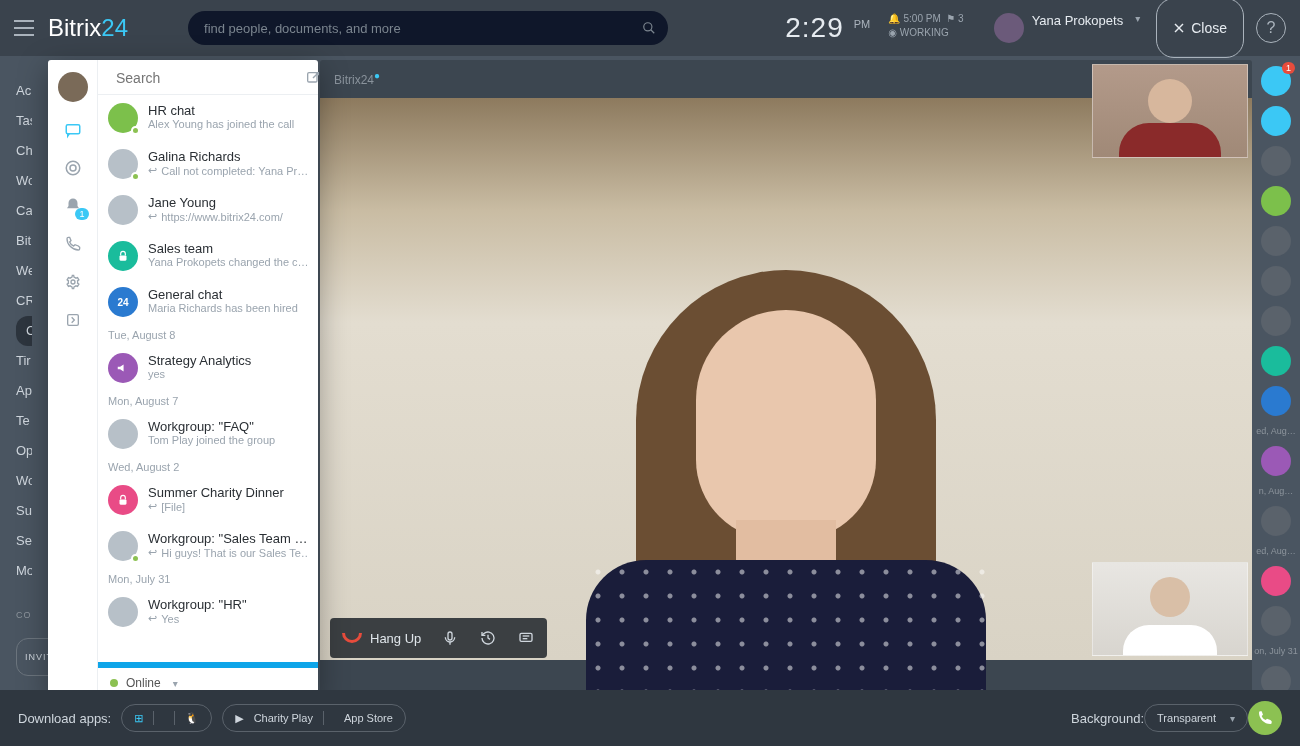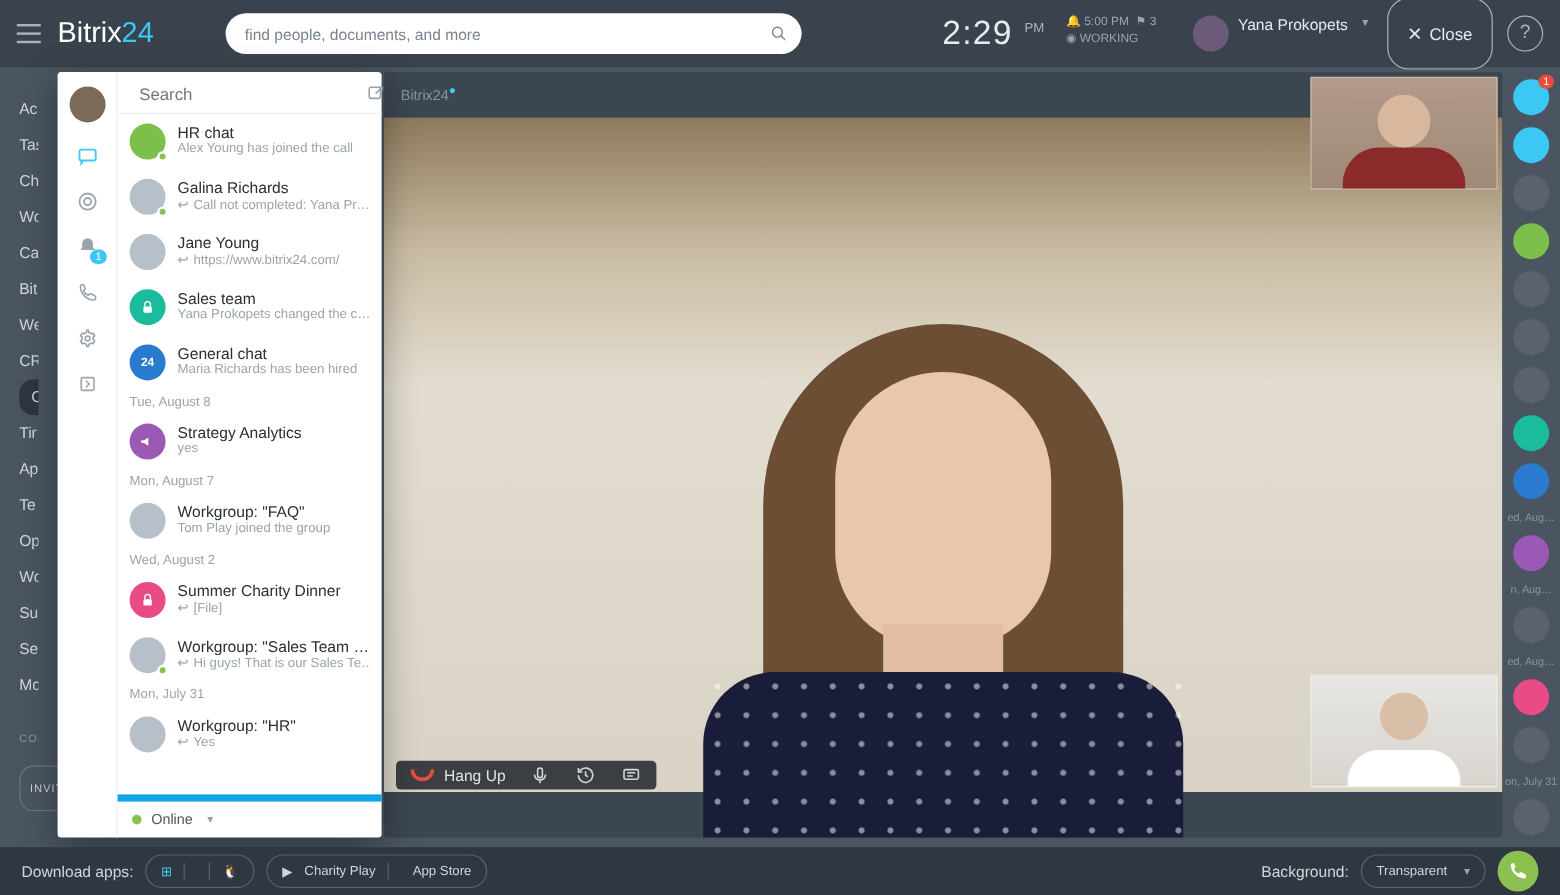--- a/index.html
+++ b/index.html
@@ -5,44 +5,44 @@
 * { box-sizing: border-box; margin: 0; padding: 0; font-family: -apple-system, "Helvetica Neue", Arial, sans-serif; }
 html, body { width: 1300px; height: 746px; overflow: hidden; background: #4a5561; }
 body { position: relative; }
 
 
 .header { position: absolute; top: 0; left: 0; right: 0; height: 56px; background: #3a434d; display: flex; align-items: center; padding: 0 14px; color: #cfd6dd; }
 .hamburger { width: 20px; height: 16px; display:flex; flex-direction:column; justify-content:space-between; margin-right:14px; cursor:pointer;}
 .hamburger span{height:2px;background:#aab3bc;}
 .logo { font-size: 24px; font-weight: 300; color:#fff;}
 .logo b { color:#3bc8f5; font-weight:400;}
-.search { margin-left: 60px; width: 480px; height: 34px; background: #ffffff; border-radius: 17px; display: flex; align-items: center; padding: 0 16px; color: #7a848e; font-size: 13px; position:relative;}
+.search { margin-left: 60px; width: 480px; height: 34px; background: #0f172a; border-radius: 17px; display: flex; align-items: center; padding: 0 16px; color: #7a848e; font-size: 13px; position:relative;}
 .search .sicon { position:absolute; right:12px; color:#7a848e;}
 .clock { margin-left: auto; display:flex; align-items:flex-start; gap:8px;}
 .time-big{font-size:28px; font-weight:300; color:#e6ebf0; letter-spacing:1px;}
 .time-pm{font-size:11px; color:#aab3bc; margin-left:2px; align-self:flex-start; margin-top:6px;}
 .clock-meta{font-size:10px; color:#9aa4ae; line-height:14px; margin-left:10px;}
 .user-block{display:flex; align-items:flex-start; margin-left:30px; gap:8px; color:#e6ebf0; font-size:13px;}
 .avatar{width:30px;height:30px;border-radius:50%;background:#6b5a7a;}
 .close-btn{margin-left:16px; border:1px solid #aab3bc; border-radius:18px; padding:21px 16px; display:flex; align-items:center; gap:6px; color:#e6ebf0; font-size:14px; cursor:pointer;}
 .help-btn{margin-left:12px; width:30px;height:30px;border:1px solid #aab3bc;border-radius:50%;display:flex;align-items:center;justify-content:center;color:#aab3bc;cursor:pointer;}
 
 
 .leftnav { position:absolute; top:56px; left:0; width:48px; bottom:40px; padding:20px 16px; color:#cfd6dd; font-size:13px; line-height:30px;}
 .leftnav div{white-space:nowrap; overflow:hidden;}
 .leftnav .pill{display:inline-block;background:#2d353e;border-radius:12px;padding:0 10px;}
 .config{font-size:9px;letter-spacing:1px;color:#8c949c;margin-top:14px;}
 .invite{margin-top:8px;border:1px solid #6c757e;border-radius:12px;font-size:9px;letter-spacing:1px;color:#cfd6dd;padding:3px 8px;display:inline-flex;align-items:center;gap:4px;}
 
 
-.footer { position:absolute; bottom:0; left:0; right:0; height:40px; background:#2f3740; display:flex; align-items:center; padding:0 18px; color:#cfd6dd; font-size:13px;}
+.footer { position:absolute; bottom:0; left:0; right:0; height:56px; background:#2f3740; display:flex; align-items:center; padding:0 18px; color:#cfd6dd; font-size:13px;}
 .footer .apps{display:flex;align-items:center;gap:10px;}
 .pillbtn{border:1px solid #5a626b; border-radius:16px; height:28px; display:flex; align-items:center; padding:0 12px; gap:10px; font-size:11px; color:#cfd6dd;}
 .divv{width:1px;height:14px;background:#5a626b;}
-.footer .right{margin-left:auto;display:flex;align-items:center;gap:10px;}
+.footer .right{margin-left:auto;display:flex;align-items:center;}
 .dotgreen{width:34px;height:34px;border-radius:50%;background:#8cc152;display:flex;align-items:center;justify-content:center;color:#fff;}
 
 
 .video-area{position:absolute; top:60px; left:320px; right:48px; bottom:48px; background:#3c4650; border-radius:3px; overflow:hidden;}
 .video-brand{position:absolute;top:10px;left:14px;font-size:12px;color:#8a939c;}
 .video-brand sup{color:#3bc8f5;}
 .main-video{position:absolute; top:38px; left:0; right:0; bottom:38px; background:linear-gradient(180deg,#8d7a5e 0%, #c9bca3 20%, #e3ddd0 40%, #d9d3c5 100%);}
 
 .person{position:absolute;left:50%;transform:translateX(-50%);bottom:0;width:520px;height:420px;}
 .hair{position:absolute;top:30px;left:110px;width:300px;height:380px;background:#6b4e33;border-radius:150px 150px 60px 60px;}
@@ -52,21 +52,21 @@
 .body::after{content:"";position:absolute;inset:0;background-image:radial-gradient(#fff 2px, transparent 3px);background-size:24px 24px;opacity:.5;}
 
 .pip{position:absolute;border:1px solid rgba(255,255,255,.4);background:#6b6b6b;}
 .pip.top{top:4px;right:4px;width:156px;height:94px;background:linear-gradient(#b39a8a,#a08977);}
 .pip.top::after{content:"";position:absolute;left:50%;top:14px;transform:translateX(-50%);width:44px;height:44px;border-radius:50%;background:#d7b79d;}
 .pip.top .tor{position:absolute;bottom:0;left:26px;right:26px;height:34px;background:#8a2a2a;border-radius:30px 30px 0 0;}
 .pip.bot{bottom:42px;right:4px;width:156px;height:94px;background:linear-gradient(#e8e6e2,#d8d5cf);}
 .pip.bot::after{content:"";position:absolute;left:50%;top:14px;transform:translateX(-50%);width:40px;height:40px;border-radius:50%;background:#d9bfa7;}
 .pip.bot .tor{position:absolute;bottom:0;left:30px;right:30px;height:30px;background:#fff;border-radius:26px 26px 0 0;}
 
-.callbar{position:absolute;bottom:40px;left:10px;height:24px;background:rgba(30,36,42,.85);border-radius:4px;display:flex;align-items:center;padding:0 12px;gap:20px;color:#dfe5ea;font-size:13px;}
+.callbar{position:absolute;bottom:40px;left:10px;height:40px;background:rgba(30,36,42,.85);border-radius:4px;display:flex;align-items:center;padding:0 12px;gap:20px;color:#dfe5ea;font-size:13px;}
 .callbar .hang{display:flex;align-items:center;gap:8px;cursor:pointer;}
 .redphone{width:20px;height:10px;border-radius:0 0 10px 10px;border:3px solid #e74c3c;border-top:none;transform:rotate(0deg);}
 .cicon{width:18px;height:18px;display:inline-flex;align-items:center;justify-content:center;color:#cfd6dd;cursor:pointer;}
 
 
 .chat-panel{position:absolute;top:60px;left:48px;width:270px;bottom:48px;background:#fff;border-radius:3px;box-shadow:0 8px 30px rgba(0,0,0,.35);display:flex;}
 .chat-rail{width:50px;border-right:1px solid #eceff2;display:flex;flex-direction:column;align-items:center;padding-top:12px;gap:18px;}
 .rail-av{width:30px;height:30px;border-radius:50%;background:#7a6a58;}
 .rail-ic{width:20px;height:20px;color:#9aa4ae;display:flex;align-items:center;justify-content:center;font-size:16px;cursor:pointer;position:relative;}
 .rail-ic.active{color:#3bc8f5;}

